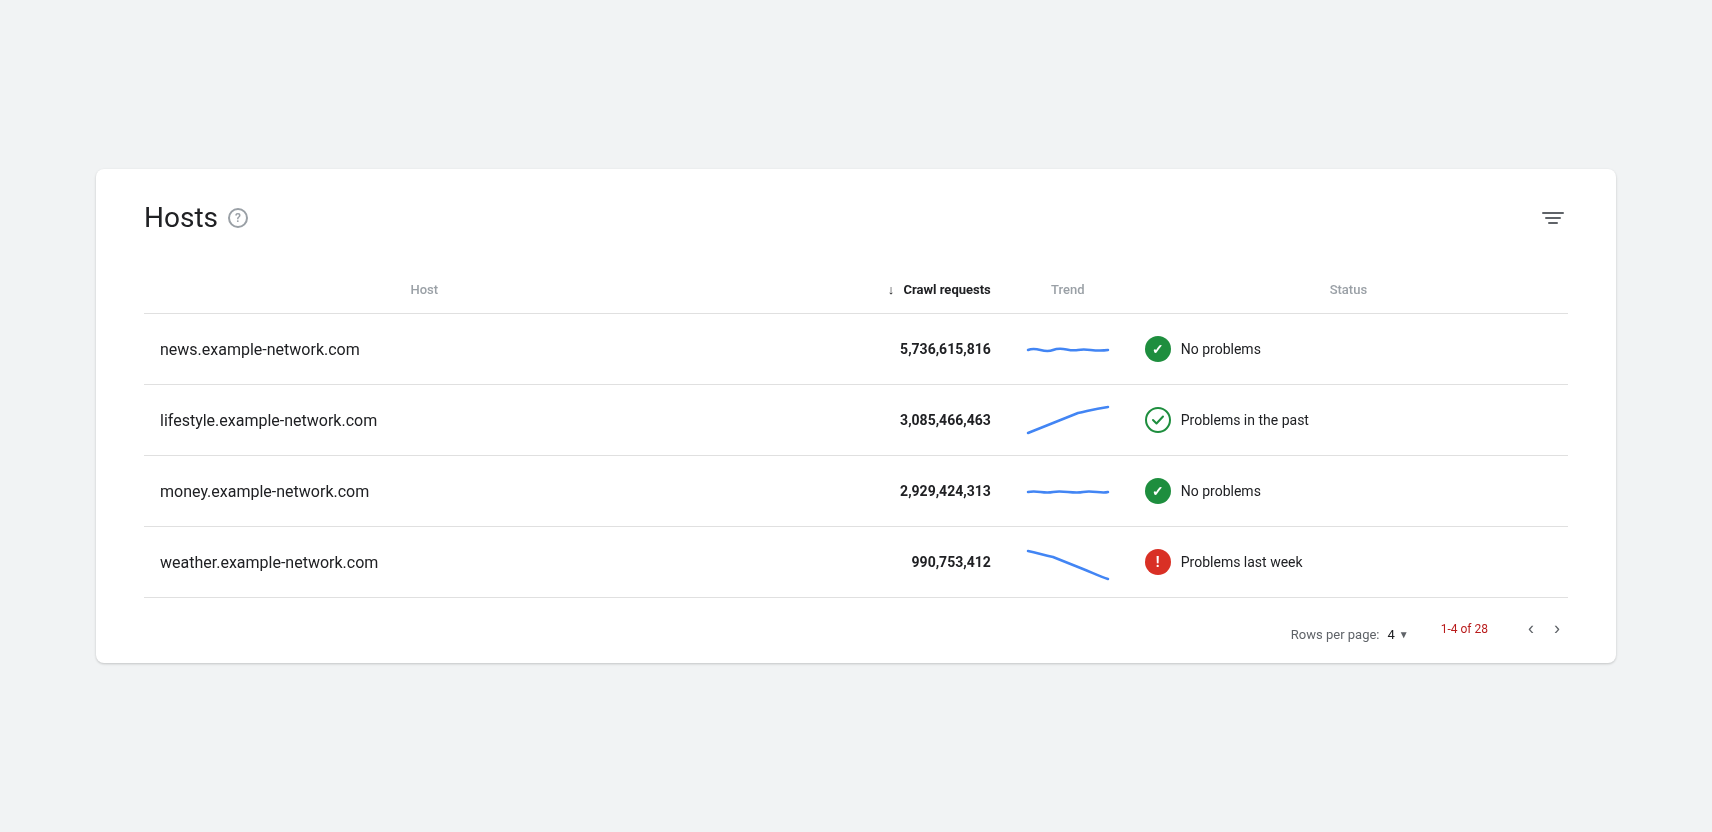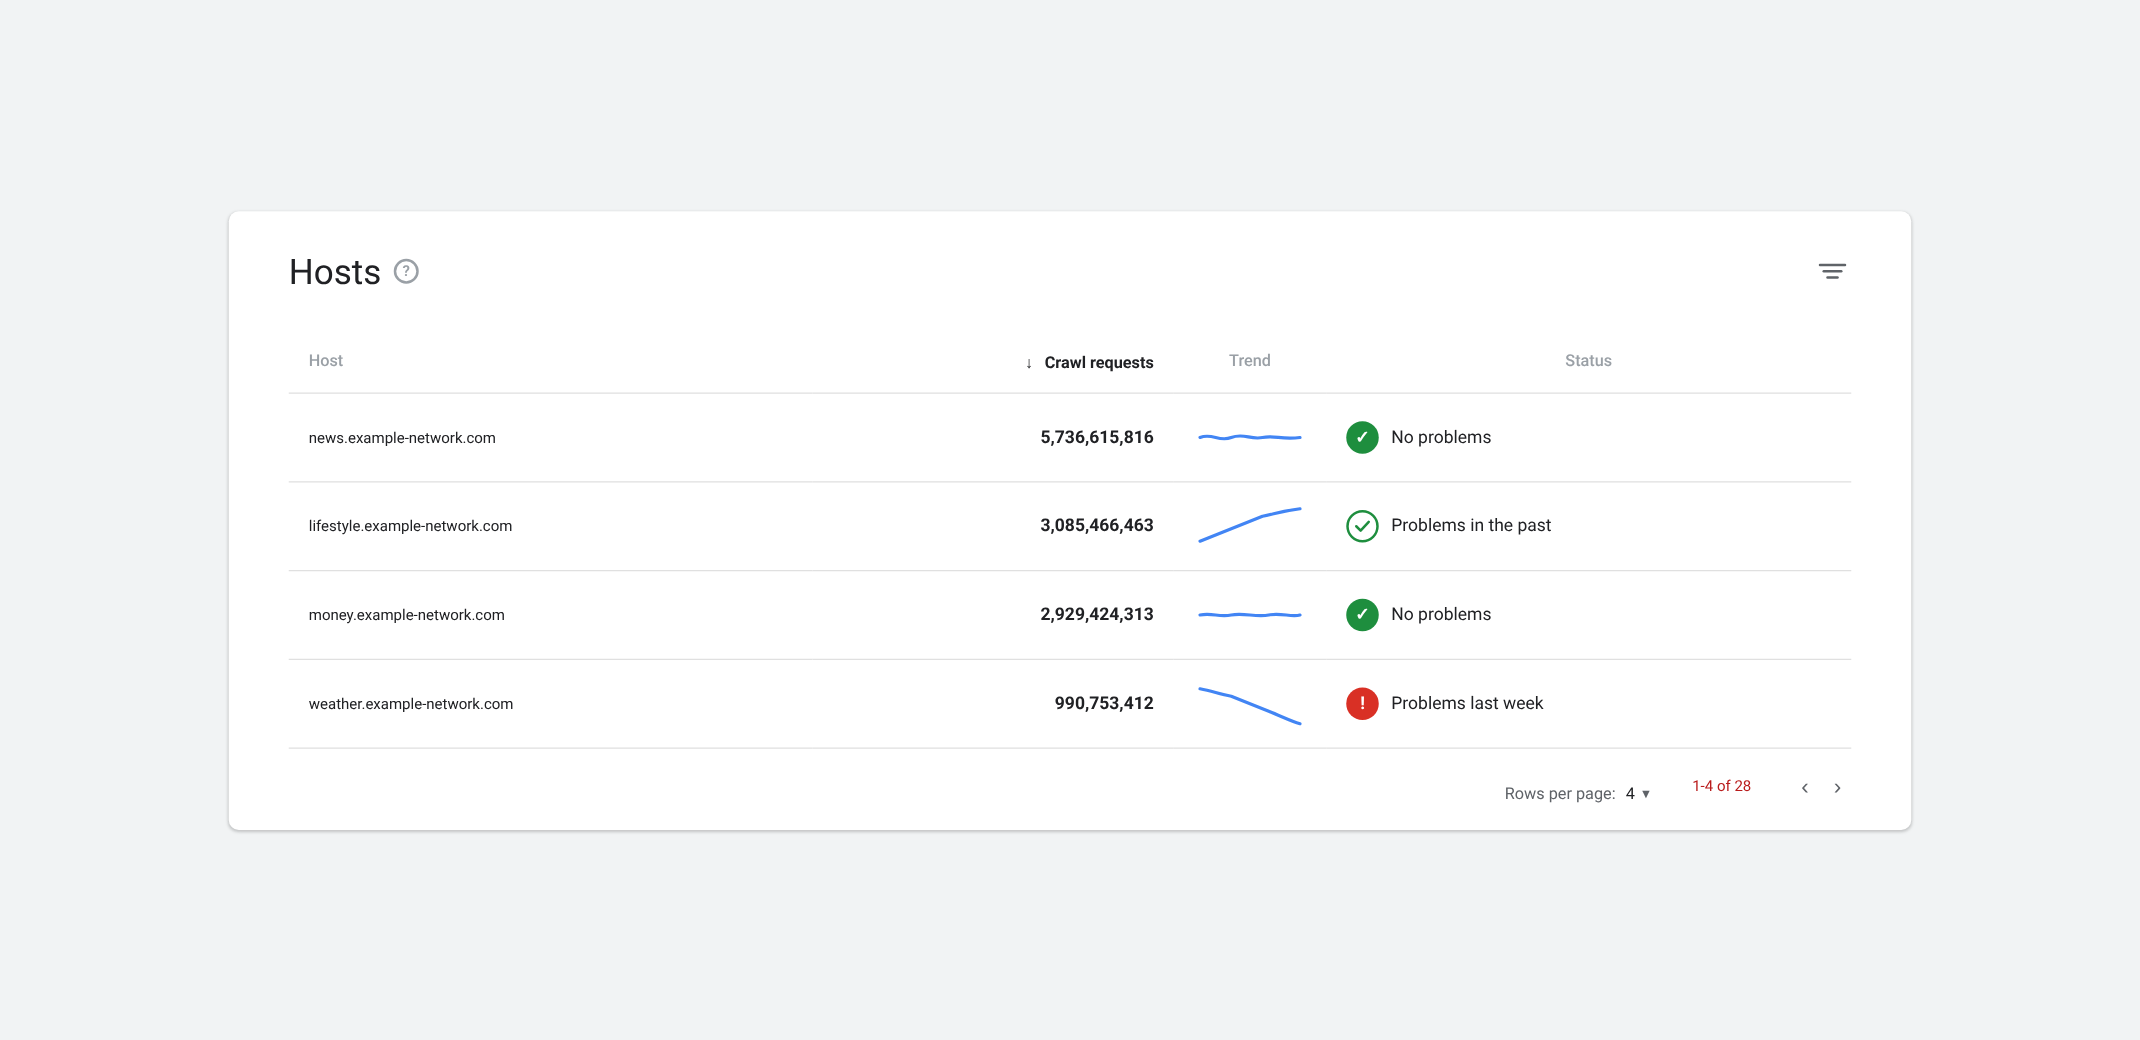--- a/index.html
+++ b/index.html
@@ -10,21 +10,21 @@
       min-height: 832px;
       display: flex;
       align-items: center;
       justify-content: center;
     }
 
     .card {
       background: #fff;
       border-radius: 8px;
       box-shadow: 0 1px 3px rgba(0,0,0,0.12), 0 1px 2px rgba(0,0,0,0.08);
-      width: 1346px;
+      width: 1520px;
       padding: 32px 48px 0 48px;
       overflow: hidden;
     }
 
     .card-header {
       display: flex;
       align-items: center;
       justify-content: space-between;
       margin-bottom: 36px;
     }
@@ -81,21 +81,21 @@
 
     thead tr {
       border-bottom: 1px solid #e0e0e0;
     }
 
     th {
       padding: 12px 16px 16px 16px;
       font-size: 13px;
       font-weight: 500;
       color: #9aa0a6;
-      text-align: left;
+      text-align: center;
     }
 
     th.col-crawl {
       text-align: right;
       color: #202124;
       font-weight: 700;
     }
 
     th.col-trend { text-align: center; }
     th.col-status { text-align: center; }
@@ -108,21 +108,21 @@
       border-bottom: 1px solid #e0e0e0;
     }
 
     td {
       padding: 22px 16px;
       font-size: 14px;
       color: #202124;
     }
 
     td.col-host {
-      font-size: 12px;
+      font-size: 16px;
       color: #202124;
     }
 
     td.col-crawl {
       text-align: right;
       font-size: 14px;
       color: #202124;
       font-weight: bold;
     }
 

